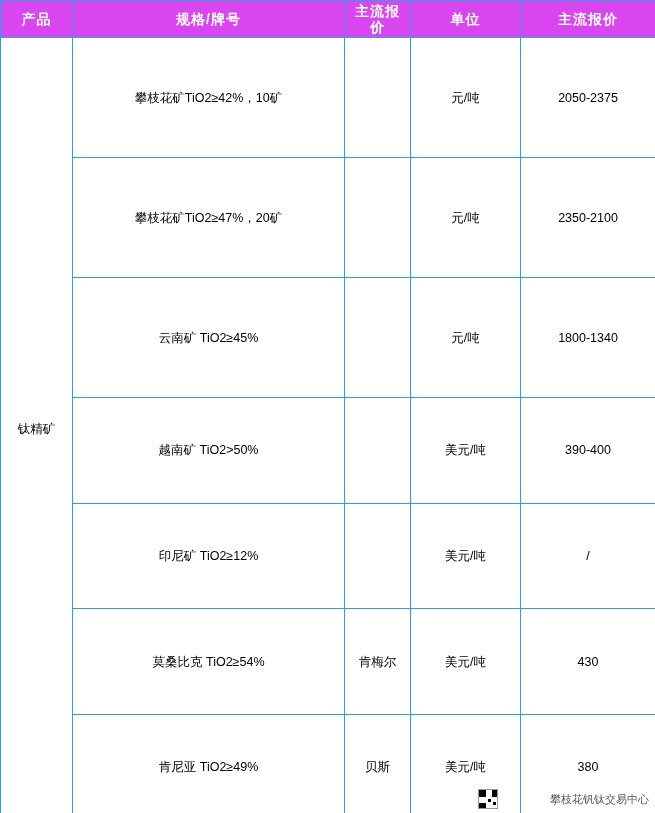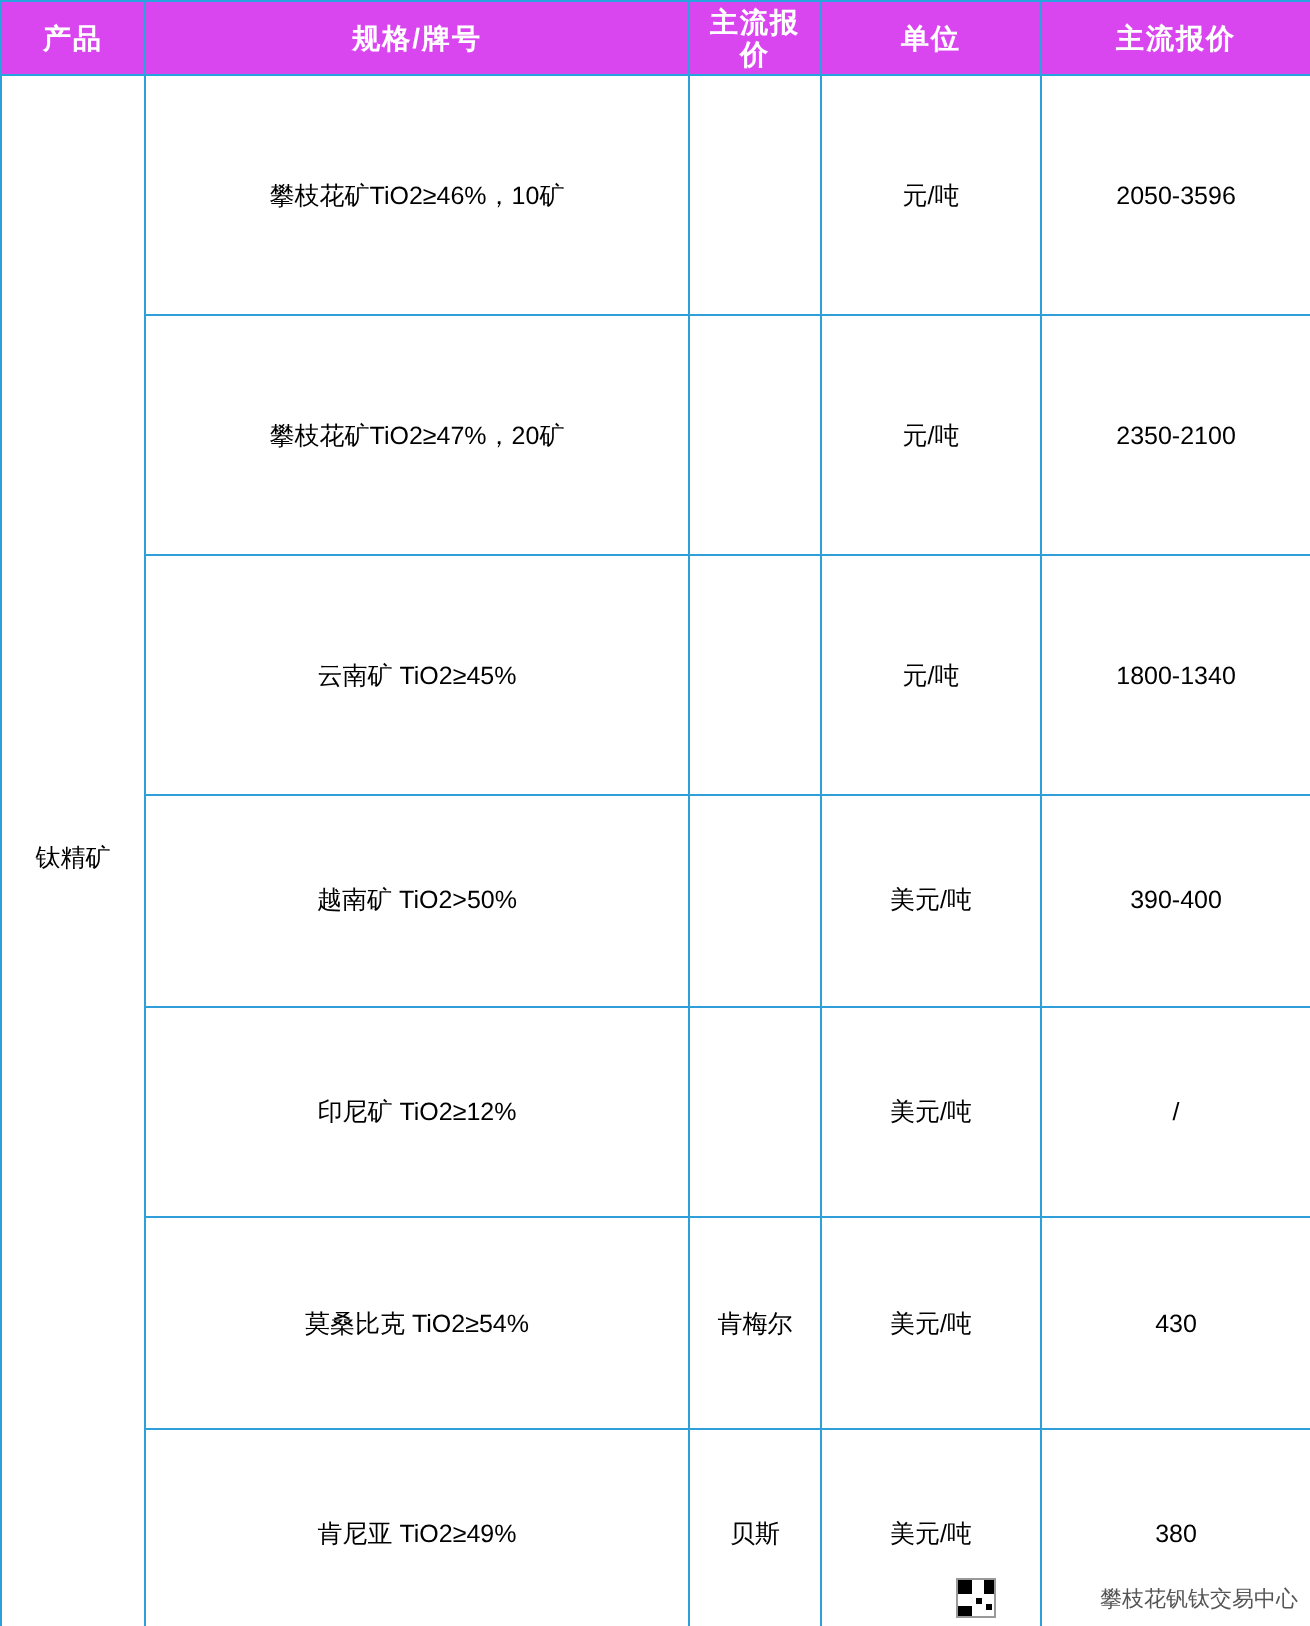--- a/index.html
+++ b/index.html
@@ -103,24 +103,24 @@
       <th colspan="2">规格/牌号</th>
       <th>主流报价</th>
       <th>单位</th>
       <th>主流报价</th>
       <th>备注</th>
     </tr>
   </thead>
   <tbody id="table-body">
       <tr>
         <td class="cat" rowspan="7">钛精矿</td>
-        <td class="spec" colspan="2">攀枝花矿TiO2≥46%，10矿</td>
+        <td class="spec" colspan="2">攀枝花矿TiO2≥42%，10矿</td>
         <td></td>
         <td>元/吨</td>
-        <td>2050-3596</td>
+        <td>2050-2375</td>
         <td>出厂 不含税现金价</td>
       </tr>
       <tr>
         <td class="spec" colspan="2">攀枝花矿TiO2≥47%，20矿</td>
         <td></td>
         <td>元/吨</td>
         <td>2350-2100</td>
         <td>出厂 不含税承兑价</td>
       </tr>
       <tr>

